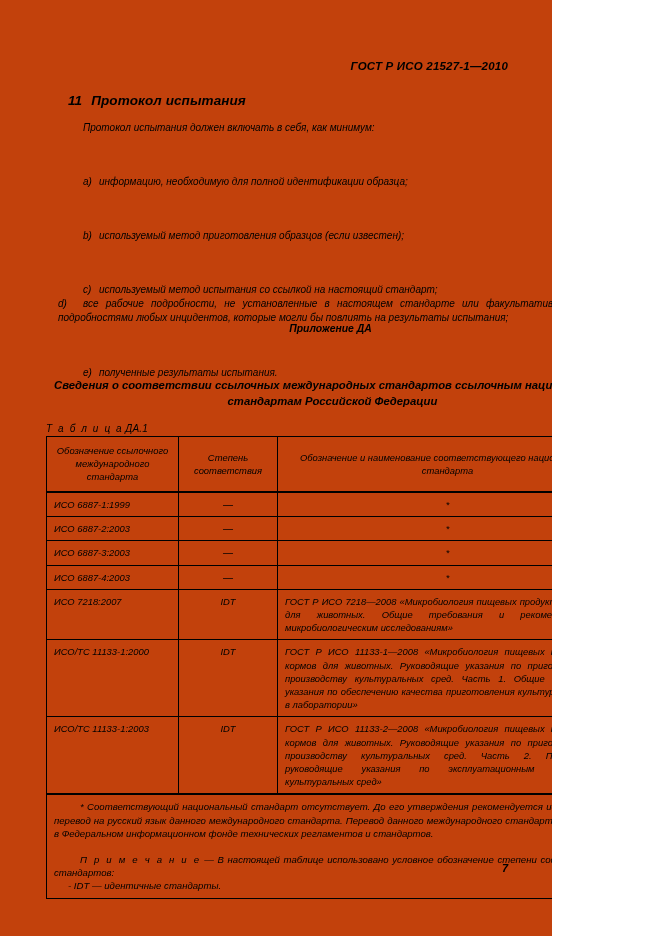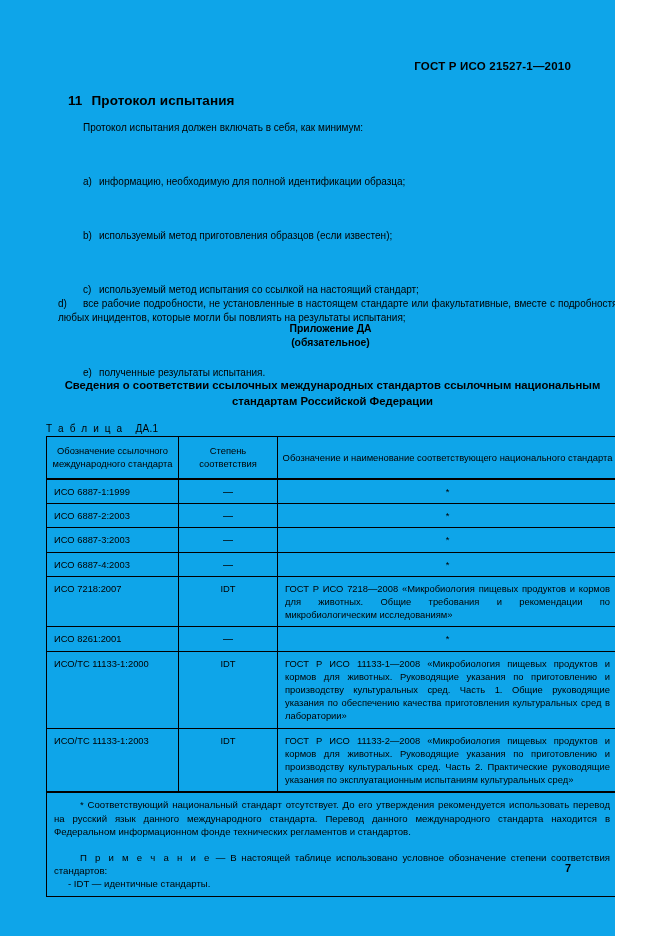--- a/index.html
+++ b/index.html
@@ -7,25 +7,26 @@
     margin: 0;
     padding: 0;
     background: #ffffff;
   }
   body {
     font-family: "Liberation Sans", sans-serif;
     color: #000000;
   }
   .page {
     position: relative;
-    width: 615px;
+    width: 552px;
     height: 936px;
-    background: #0ea5e9;
+    background: #c2410c;
     overflow: hidden;
     box-sizing: border-box;
+    font-style: italic;
   }
 
   
   .running-head {
     position: absolute;
     top: 60px;
     right: 44px;
     font-size: 11.5px;
     font-weight: bold;
     letter-spacing: 0.2px;
@@ -105,21 +106,21 @@
   
   .table-label {
     position: absolute;
     top: 423px;
     left: 46px;
     font-size: 10px;
     letter-spacing: 1.6px;
   }
   .table-label .lbl-num {
     letter-spacing: 0.2px;
-    margin-left: 12px;
+    margin-left: 2px;
   }
 
   
   .data-table {
     position: absolute;
     top: 436px;
     left: 46px;
     width: 571px;
     border-collapse: collapse;
     table-layout: fixed;
@@ -236,21 +237,20 @@
       <span class="lead">d)</span><span>все рабочие подробности, не установленные в настоящем стандарте или факультативные, вместе с подробностями любых инцидентов, которые могли бы повлиять на результаты испытания;</span>
     </p>
 
     <p class="para list-item">
       <span class="marker">e)</span><span>полученные результаты испытания.</span>
     </p>
   </div>
 
   <div class="annex-caption">
     <div>Приложение ДА</div>
-    <div>(обязательное)</div>
   </div>
 
   <div class="annex-title">Сведения о соответствии ссылочных международных стандартов ссылочным национальным стандартам Российской Федерации</div>
 
   <div class="table-label">
     <span>Т а б л и ц а</span><span class="lbl-num">ДА.1</span>
   </div>
 
   <table class="data-table">
     <colgroup>
@@ -283,25 +283,20 @@
       </tr>
       <tr>
         <td class="cell-code">ИСО 6887-4:2003</td>
         <td class="cell-dash">—</td>
         <td class="cell-star">*</td>
       </tr>
       <tr>
         <td class="cell-code">ИСО 7218:2007</td>
         <td class="cell-degree">IDT</td>
         <td class="cell-desc">ГОСТ Р ИСО 7218—2008  «Микробиология пищевых продуктов и кормов для животных. Общие требования и рекомендации по микробиологическим исследованиям»</td>
-      </tr>
-      <tr>
-        <td class="cell-code">ИСО 8261:2001</td>
-        <td class="cell-dash">—</td>
-        <td class="cell-star">*</td>
       </tr>
       <tr>
         <td class="cell-code">ИСО/ТС 11133-1:2000</td>
         <td class="cell-degree">IDT</td>
         <td class="cell-desc">ГОСТ Р ИСО 11133-1—2008 «Микробиология пищевых продуктов и кормов для животных. Руководящие указания по приготовлению и производству культуральных сред. Часть 1. Общие руководящие указания по обеспечению качества приготовления культуральных сред в лаборатории»</td>
       </tr>
       <tr>
         <td class="cell-code">ИСО/ТС 11133-1:2003</td>
         <td class="cell-degree">IDT</td>
         <td class="cell-desc">ГОСТ Р ИСО 11133-2—2008 «Микробиология пищевых продуктов и кормов для животных. Руководящие указания по приготовлению и производству культуральных сред. Часть 2. Практические руководящие указания по эксплуатационным испытаниям культуральных сред»</td>

